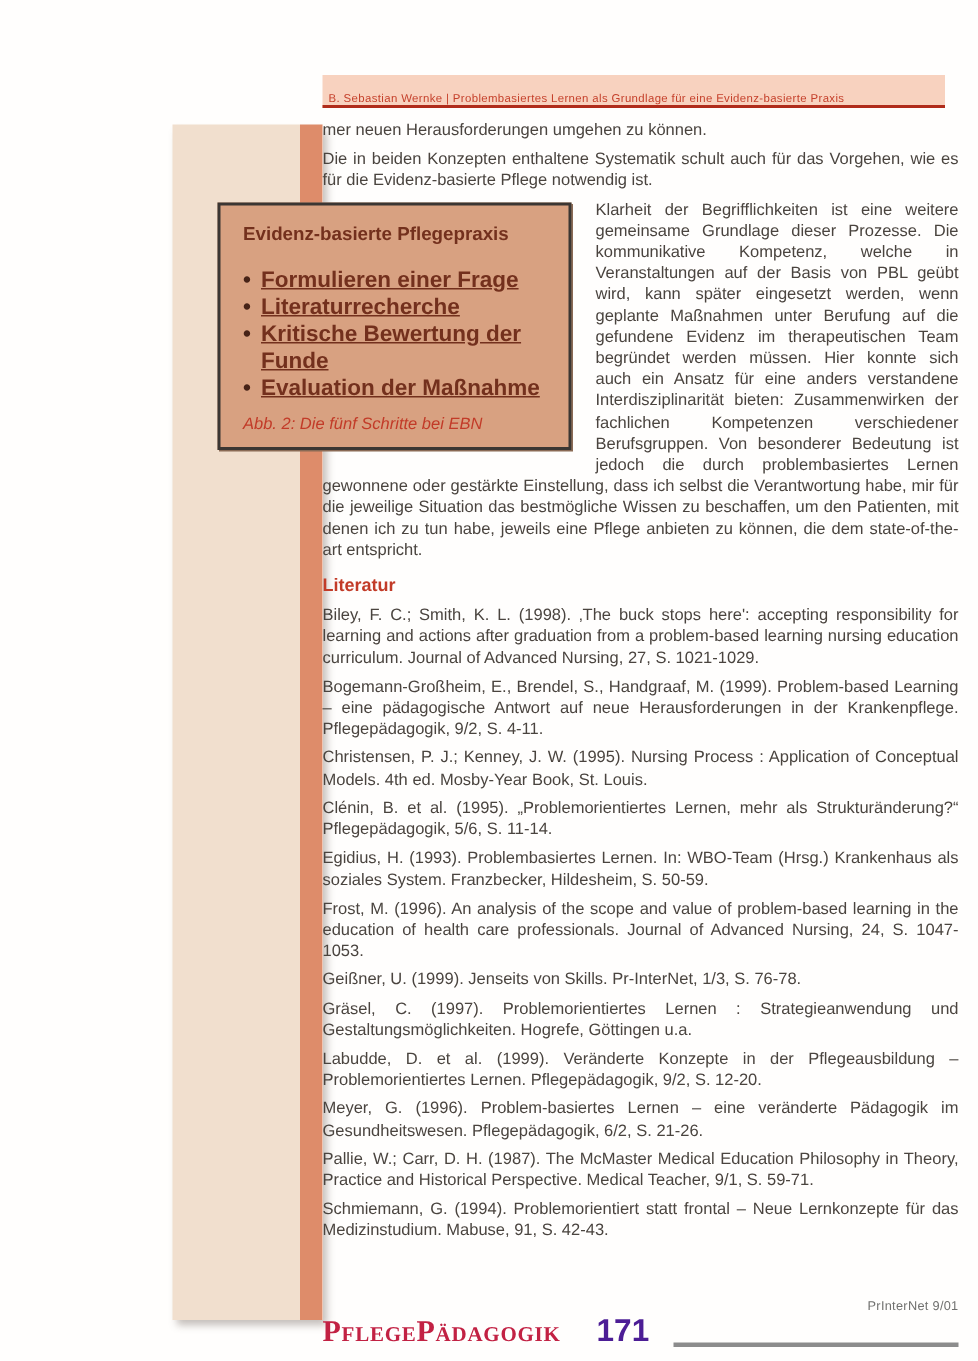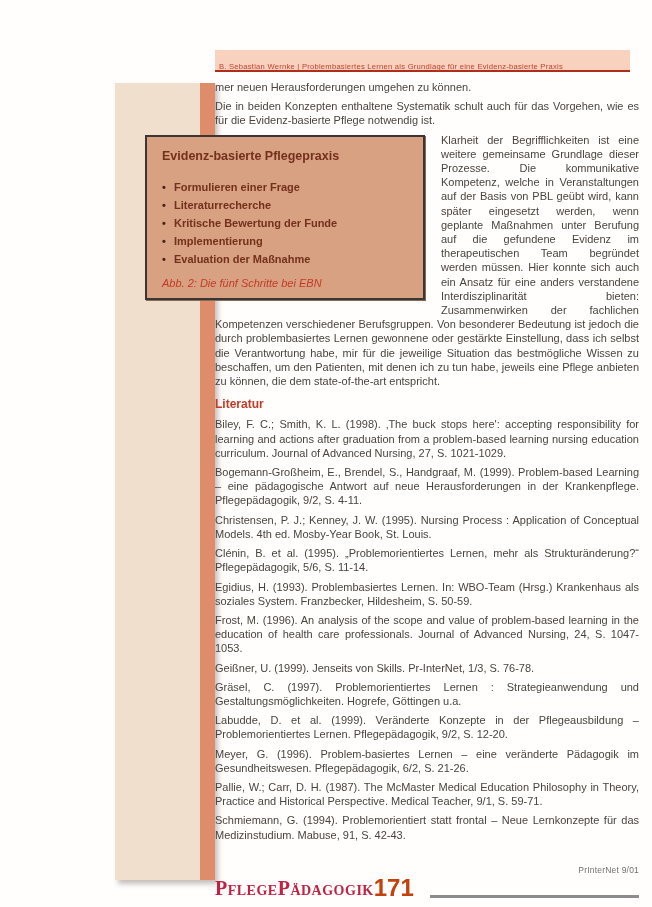--- a/index.html
+++ b/index.html
@@ -16,38 +16,38 @@
   .runhead{position:absolute;left:215px;top:50px;width:415px;height:22px;background:#f8d2bf;
            border-bottom:2px solid #b02c1b;box-sizing:border-box;padding:5px 2px 0 4px;}
   .runhead span{color:#c5402b;font-size:7.6px;letter-spacing:.25px;white-space:nowrap;}
 
   
   .content{position:absolute;left:215px;top:80px;width:424px;color:#4a443f;
            font-size:11px;line-height:14.2px;text-align:justify;}
   .content p{margin:0 0 5px 0;}
 
   
-  .infobox{float:left;width:280px;box-sizing:border-box;margin:2px 16px 8px -70px;
+  .infobox{float:left;width:236px;box-sizing:border-box;margin:2px 16px 8px -70px;
            background:#d8a181;border:2px solid #3b3633;padding:12px 12px 8px 15px;
            text-align:left;box-shadow:1px 1px 0 #8a6a55;}
   .infobox .ib-title{color:#73301d;font-weight:bold;font-size:12.5px;margin:0 0 14px 0;line-height:15px;}
   .infobox ul{list-style:none;margin:0;padding:0;}
-  .infobox li{color:#73301d;font-weight:bold;font-size:11px;line-height:18px;padding-left:12px;position:relative;}
+  .infobox li{color:#73301d;font-weight:bold;font-size:15px;line-height:18px;padding-left:12px;position:relative;text-decoration:underline;}
   .infobox li::before{content:"•";position:absolute;left:0;top:0;color:#472317;}
   .infobox .ib-caption{color:#c23b28;font-style:italic;font-size:11px;margin-top:9px;line-height:13px;}
 
   
   .lit-heading{clear:left;color:#c23b28;font-weight:bold;font-size:12px;margin:9px 0 6px 0;text-align:left;}
   .ref{margin:0 0 4.5px 0;}
 
   
   .footer{position:absolute;left:215px;top:861px;width:424px;display:flex;align-items:flex-end;}
   .logo{color:#c22143;font-family:"Liberation Serif","DejaVu Serif",serif;font-weight:bold;
         font-variant:small-caps;font-size:20px;line-height:20px;letter-spacing:.5px;}
-  .page-num{color:#c2410c;font-weight:bold;font-size:24px;line-height:20px;margin-left:0;}
+  .page-num{color:#4c1d95;font-weight:bold;font-size:21px;line-height:20px;margin-left:24px;}
   .footer-rule{flex:1;margin-left:16px;border-bottom:3px solid #8c8c8c;display:flex;
                justify-content:flex-end;align-items:center;padding-bottom:16px;height:18px;}
   .issue{color:#70706e;font-size:8.5px;letter-spacing:.2px;}
 </style>
 </head>
 <body>
 
 <div id="canvas">
 
   <div class="spine">
@@ -63,21 +63,20 @@
 
     <p>mer neuen Herausforderungen umgehen zu können.</p>
     <p>Die in beiden Konzepten enthaltene Systematik schult auch für das Vorgehen, wie es für die Evidenz-basierte Pflege notwendig ist.</p>
 
     <div class="infobox">
       <div class="ib-title">Evidenz-basierte Pflegepraxis</div>
       <ul>
         <li>Formulieren einer Frage</li>
         <li>Literaturrecherche</li>
         <li>Kritische Bewertung der Funde</li>
-        <li>Implementierung</li>
         <li>Evaluation der Maßnahme</li>
       </ul>
       <div class="ib-caption">Abb. 2: Die fünf Schritte bei EBN</div>
     </div>
 
     <p>Klarheit der Begrifflichkeiten ist eine weitere gemeinsame Grundlage dieser Prozesse. Die kommunikative Kompetenz, welche in Veranstaltungen auf der Basis von PBL geübt wird, kann später eingesetzt werden, wenn geplante Maßnahmen unter Berufung auf die gefundene Evidenz im therapeutischen Team begründet werden müssen. Hier konnte sich auch ein Ansatz für eine anders verstandene Interdisziplinarität bieten: Zusammenwirken der fachlichen Kompetenzen verschiedener Berufsgruppen. Von besonderer Bedeutung ist jedoch die durch problembasiertes Lernen gewonnene oder gestärkte Einstellung, dass ich selbst die Verantwortung habe, mir für die jeweilige Situation das bestmögliche Wissen zu beschaffen, um den Patienten, mit denen ich zu tun habe, jeweils eine Pflege anbieten zu können, die dem state-of-the-art entspricht.</p>
 
     <div class="lit-heading">Literatur</div>
 
     <p class="ref">Biley, F. C.; Smith, K. L. (1998). ‚The buck stops here': accepting responsibility for learning and actions after graduation from a problem-based learning nursing education curriculum. Journal of Advanced Nursing, 27, S. 1021-1029.</p>

